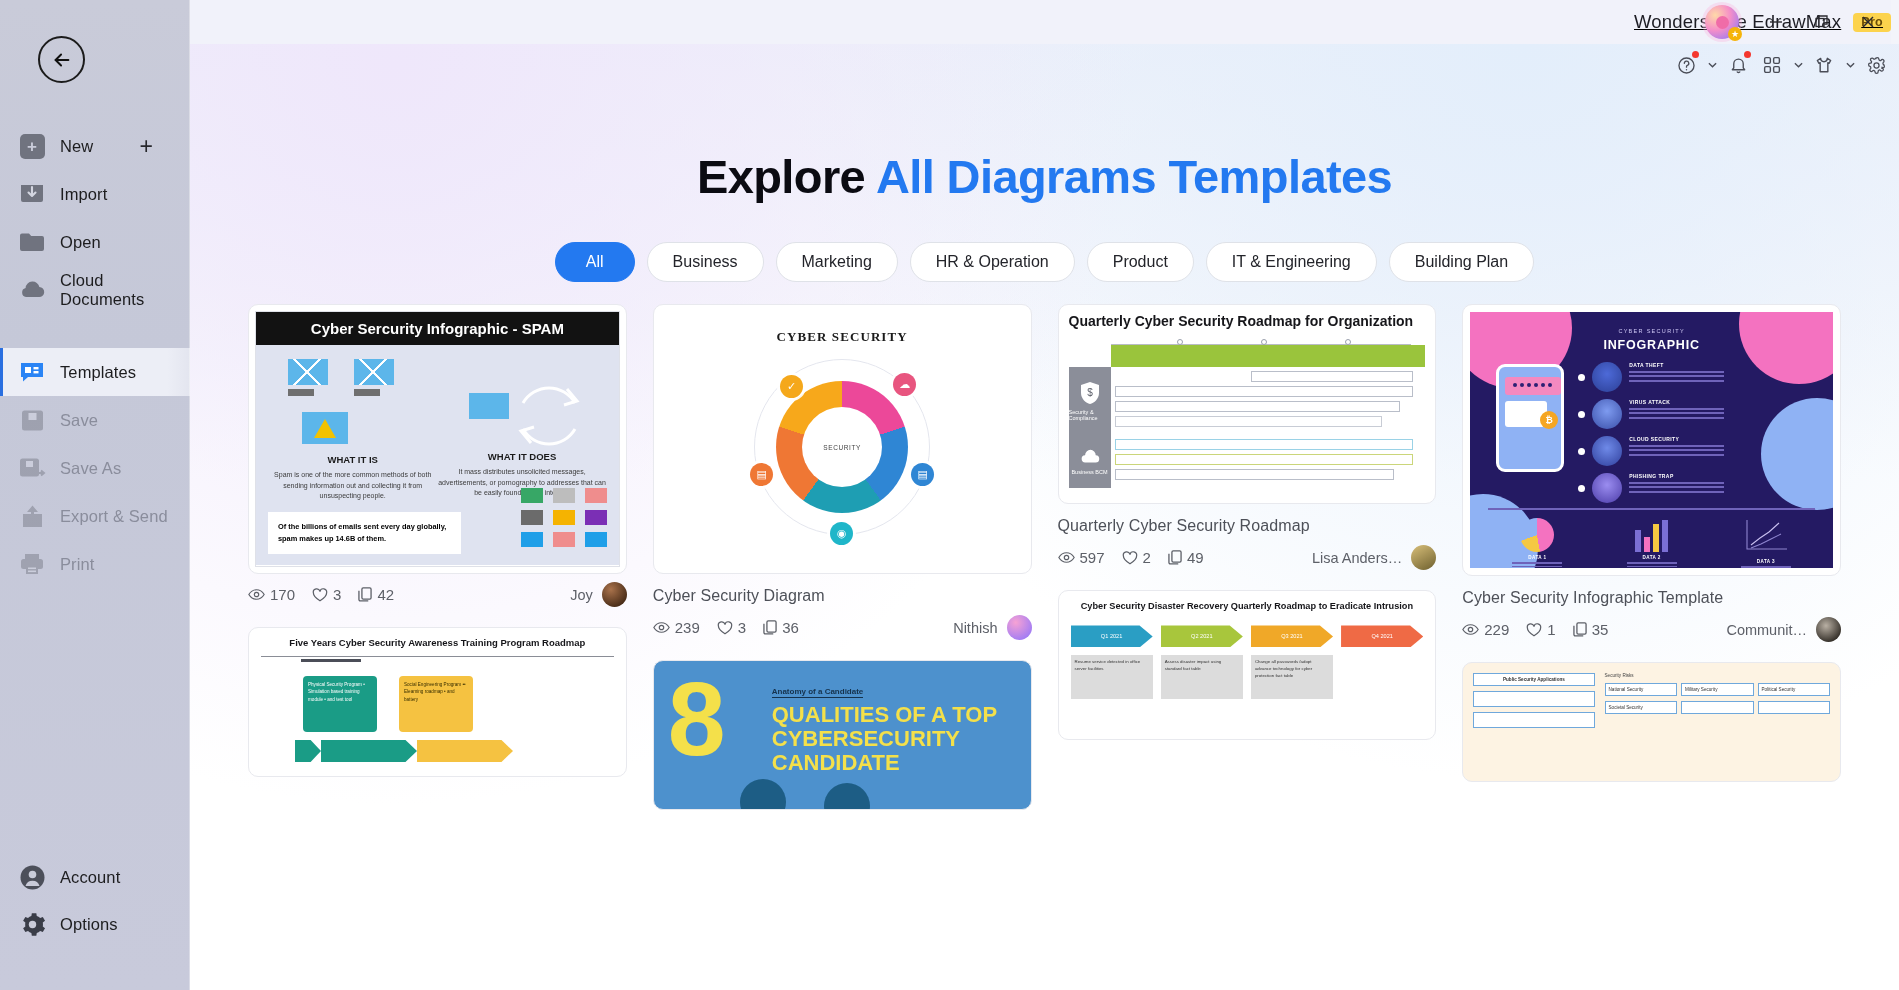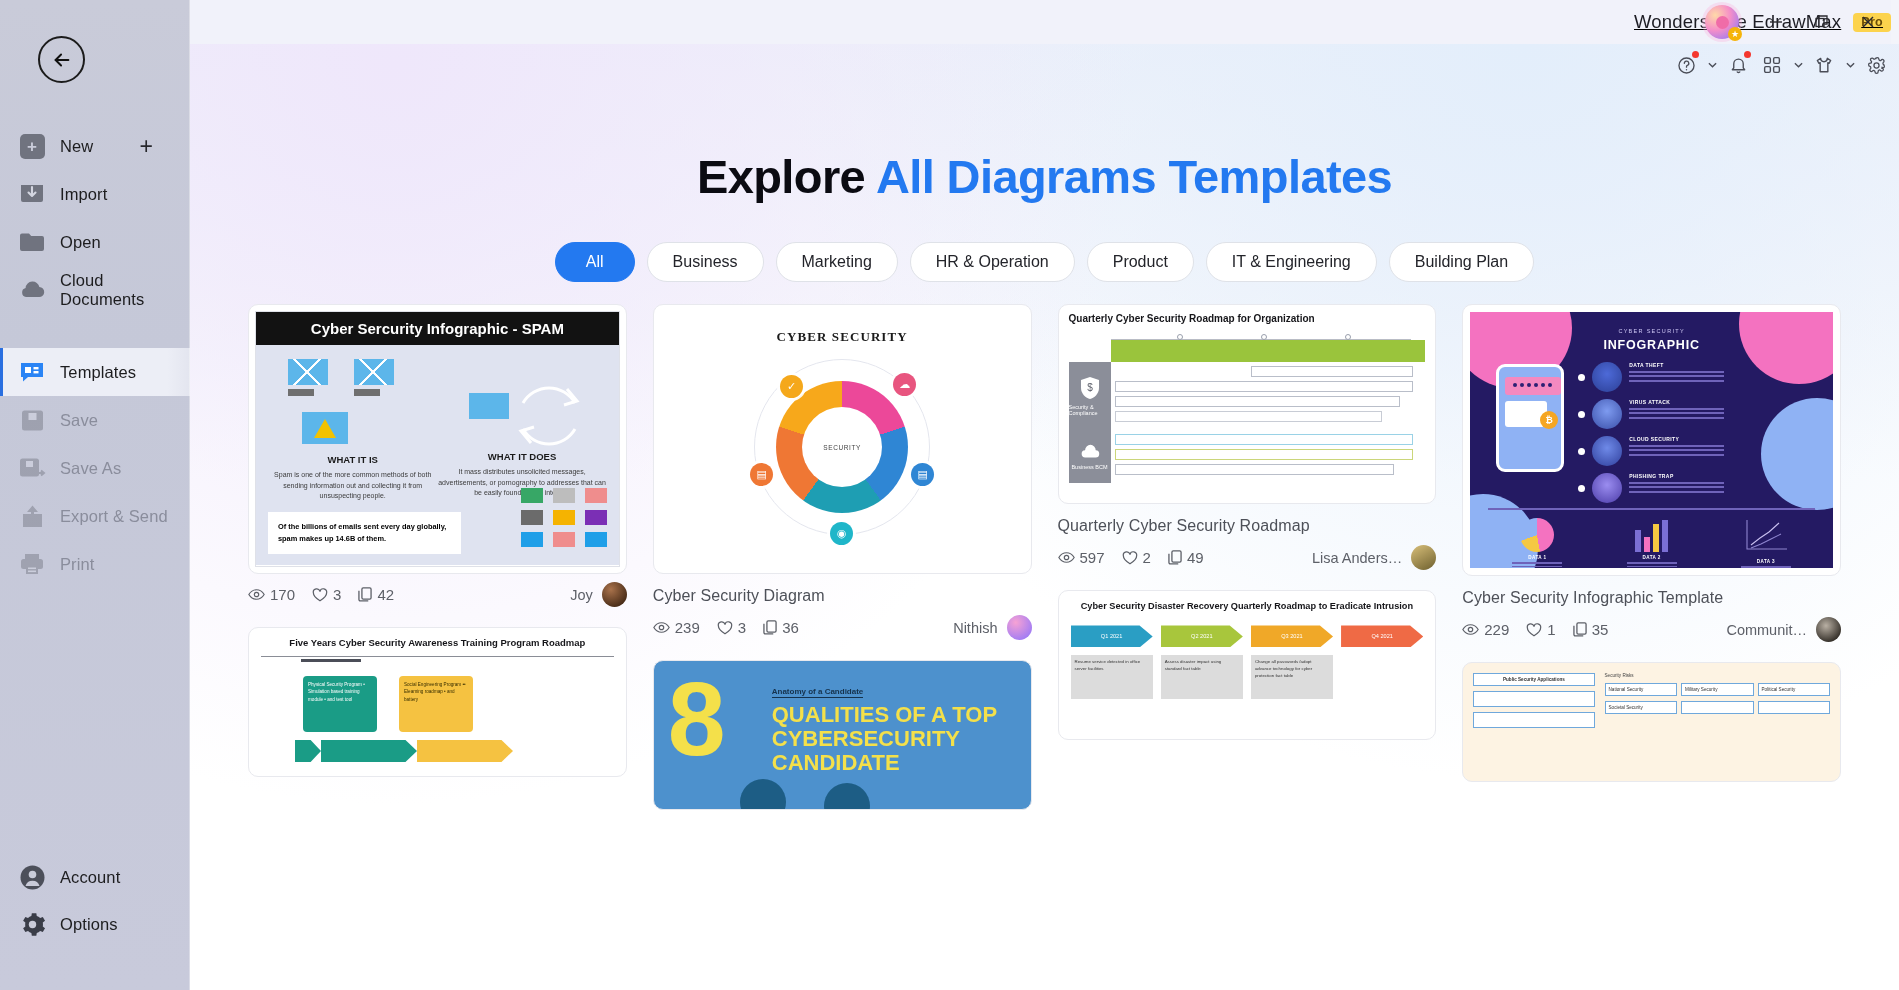--- a/index.html
+++ b/index.html
@@ -158,21 +158,21 @@
     position:absolute; left:22px; top:22px; width:132px; height:132px; border-radius:50%;
     background:conic-gradient(#ec4899 0deg 72deg,#2f86d4 72deg 144deg,#1e9eb3 144deg 216deg,#ef7734 216deg 288deg,#f7a81b 288deg 360deg);
   }
   .t2 .hole{ position:absolute; left:48px; top:48px; width:80px; height:80px; border-radius:50%; background:#fff;
      display:flex; align-items:center; justify-content:center; font-size:6.5px; letter-spacing:.6px; color:#444;}
   .t2 .bub{ position:absolute; width:23px; height:23px; border-radius:50%; display:flex; align-items:center;
      justify-content:center; color:#fff; font-size:11px; box-shadow:0 0 0 3px rgba(255,255,255,.9);}
 
   
   .t3{ height:200px; background:#fff; padding:8px 10px; }
-  .t3 .tt{ font-size:10px; font-weight:700; color:#16161a; }
+  .t3 .tt{ font-size:14px; font-weight:700; color:#16161a; }
   .t3 .axis{ height:10px; border-bottom:1px solid #b9bcc5; margin:6px 14px 0 42px; position:relative;}
   .t3 .axis i{ position:absolute; top:4px; width:6px;height:6px;border:1.3px solid #9aa0ad;border-radius:50%;background:#fff;}
   .t3 .green{ margin-left:42px; height:22px; background:#9ac43c; }
   .t3 .lanes{ display:flex; margin-top:0; }
   .t3 .side{ width:42px; background:#8b8e99; color:#fff; font-size:5.5px;
      display:flex; flex-direction:column; align-items:center; justify-content:center; gap:4px;}
   .t3 .lane{ flex:1; padding:4px 0 4px 4px; }
   .t3 .pill{ height:11px; border:1px solid #b9bec9; background:#fff; margin-bottom:4px; }
 
   

